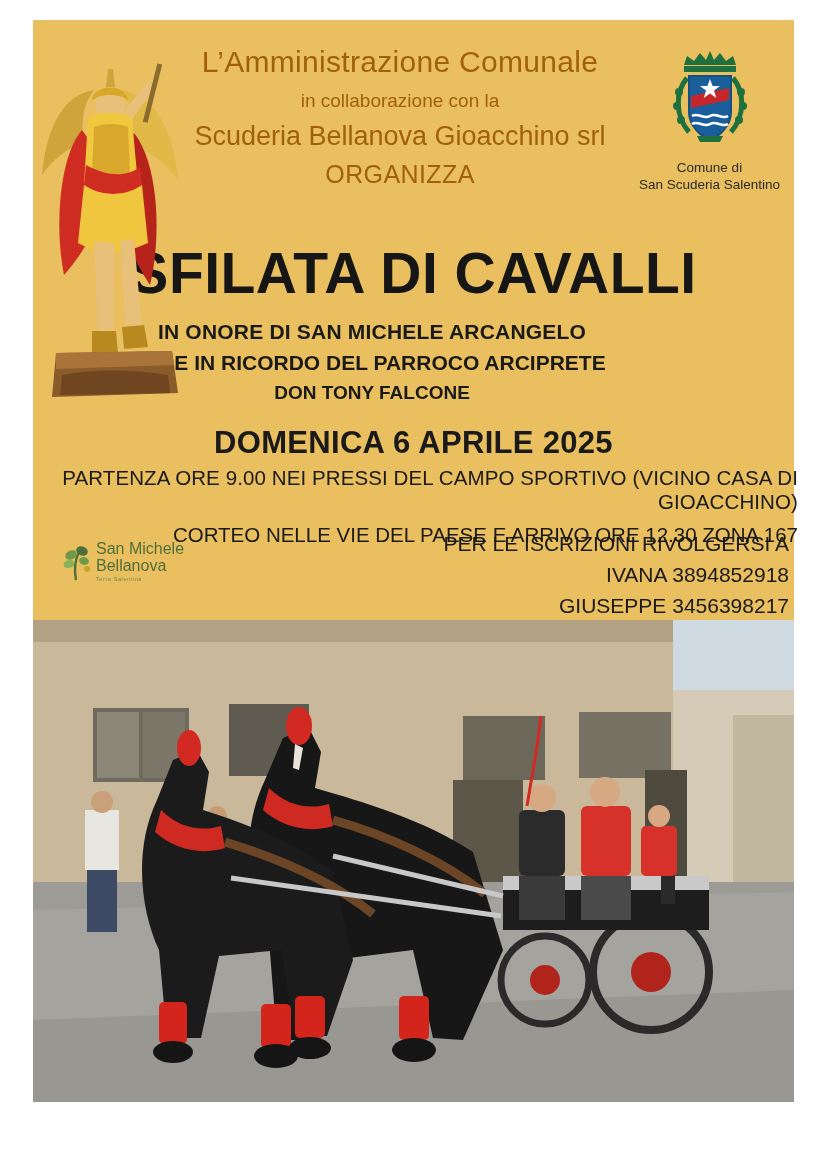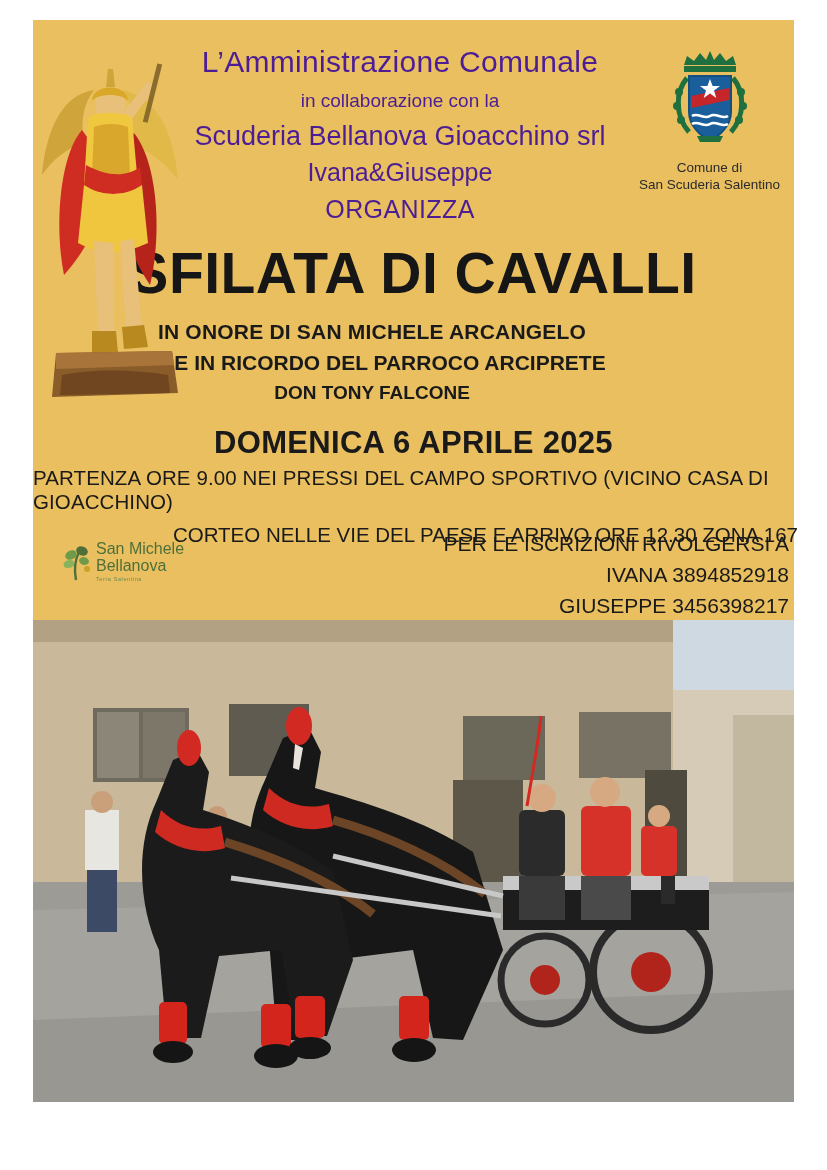--- a/index.html
+++ b/index.html
@@ -54,21 +54,21 @@
     font-family: "Liberation Sans", sans-serif;
   }
 
   
   .head-block {
     position: absolute;
     left: 160px;
     top: 45px;
     width: 480px;
     text-align: center;
-    color: #4c1d95;
+    color: #a16207;
   }
   .h-l1 {
     font-size: 30px;
     letter-spacing: 0.3px;
     font-weight: 400;
     line-height: 1.15;
   }
   .h-l2 {
     font-size: 19px;
     font-weight: 400;
@@ -139,21 +139,21 @@
     letter-spacing: 0.3px;
   }
   .info-lines {
     position: absolute;
     left: 33px;
     top: 466px;
     width: 765px;
     color: #1a1a1a;
   }
   .info-1 {
-    text-align: left;
+    text-align: right;
     font-size: 20.5px;
     font-weight: 400;
     letter-spacing: 0.1px;
   }
   .info-2 {
     text-align: right;
     font-size: 20.5px;
     font-weight: 400;
     margin-top: 9px;
   }
@@ -265,21 +265,20 @@
     <div class="crest-caption">
       <div>Comune di</div>
       <div>San Scuderia Salentino</div>
     </div>
   </div>
 
   <div class="head-block">
     <div class="h-l1">L’Amministrazione Comunale</div>
     <div class="h-l2">in collaborazione con la</div>
     <div class="h-l3">Scuderia Bellanova Gioacchino srl</div>
-    <div class="h-l4">Ivana&amp;Giuseppe</div>
     <div class="h-l5">ORGANIZZA</div>
   </div>
 
   <div class="title">SFILATA DI CAVALLI</div>
 
   <div class="sub-block">
     <div class="s-l1">IN ONORE DI SAN MICHELE ARCANGELO</div>
     <div class="s-l2">E IN RICORDO DEL PARROCO ARCIPRETE</div>
     <div class="s-l3">DON TONY FALCONE</div>
   </div>

